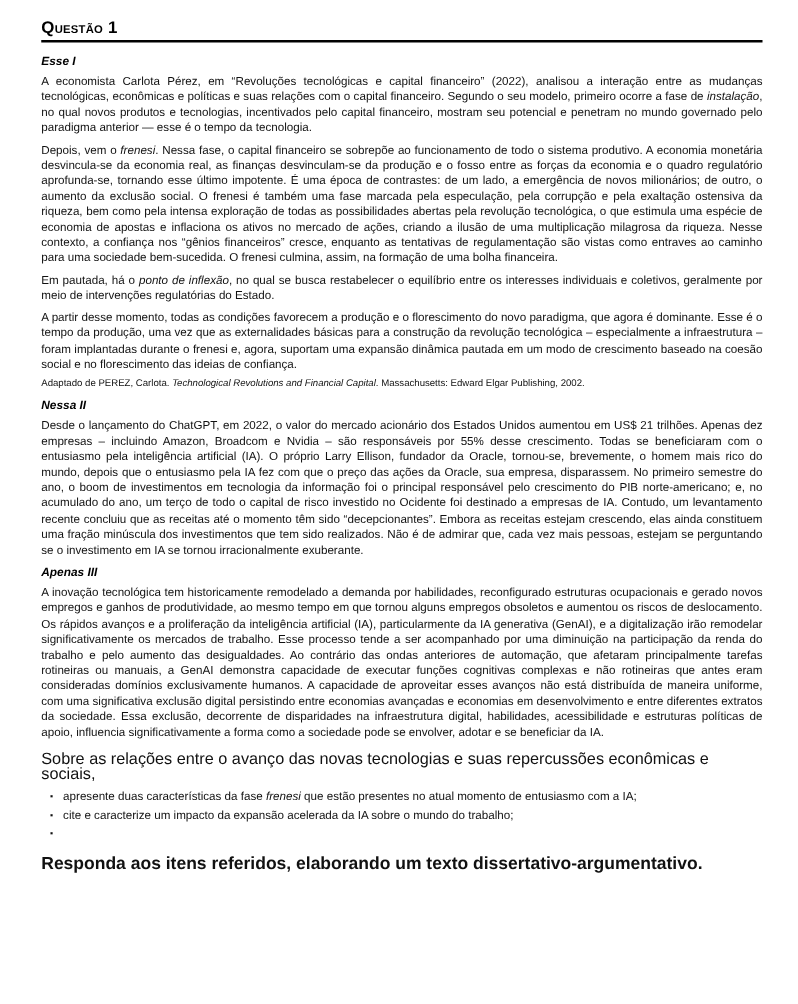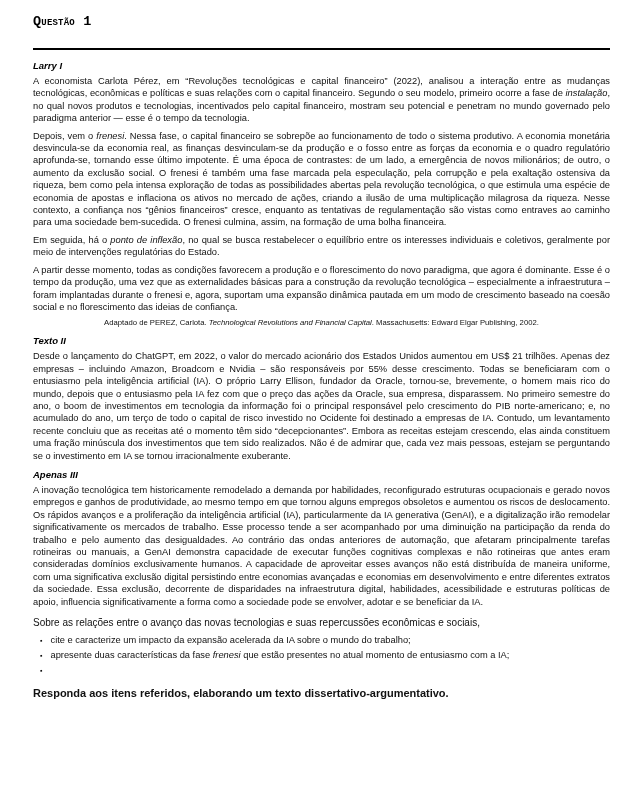--- a/index.html
+++ b/index.html
@@ -14,23 +14,22 @@
     box-sizing: border-box;
     width: 638px;
     height: 803px;
     padding: 14px 28px 0 33px;
     font-family: "Liberation Sans", sans-serif;
     color: #111111;
     background: #ffffff;
   }
   header.qhead {
     border-bottom: 2.5px solid #000000;
-    padding-bottom: 19px;
+    padding-bottom: 3px;
     margin-bottom: 10px;
-    font-family: Liberation Mono, monospace;
   }
   h1.qtitle {
     margin: 0;
     font-size: 13.5px;
     font-weight: 700;
     font-variant: small-caps;
     letter-spacing: 0.2px;
     color: #000000;
   }
   h2.sec-title {
@@ -43,27 +42,27 @@
   p.body-par {
     margin: 0 0 5px 0;
     font-size: 9.3px;
     line-height: 12.4px;
     text-align: justify;
   }
   p.attribution {
     margin: 1px 0 3px 0;
     font-size: 7.7px;
     line-height: 10px;
-    text-align: center;
+    text-align: left;
     color: #111111;
   }
   .it { font-style: italic; margin-top: 36px; }
   p.prompt-intro {
     margin: 9px 0 4px 0;
-    font-size: 10px;
+    font-size: 13px;
     line-height: 12.4px;
   }
   ul.task-list {
     list-style: none;
     margin: 0;
     padding: 0 0 0 7px;
   }
   ul.task-list li {
     display: flex;
     align-items: flex-start;
@@ -72,63 +71,63 @@
     line-height: 15px;
     text-align: justify;
   }
   ul.task-list .blt {
     flex: 0 0 auto;
     font-size: 7px;
     line-height: 15px;
   }
   p.final-line {
     margin: 9px 0 0 0;
-    font-size: 11px;
+    font-size: 14px;
     font-weight: 700;
     line-height: 12.4px;
   }
 </style>
 </head>
 <body>
 
 <div class="page">
 
   <header class="qhead">
     <h1 class="qtitle">Questão 1</h1>
   </header>
 
   <section>
-    <h2 class="sec-title">Larry I</h2>
+    <h2 class="sec-title">Esse I</h2>
     <p class="body-par"><span>A economista Carlota Pérez, em “Revoluções tecnológicas e capital financeiro” (2022), analisou a interação entre as mudanças tecnológicas, econômicas e políticas e suas relações com o capital financeiro. Segundo o seu modelo, primeiro ocorre a fase de </span><span class="it">instalação</span><span>, no qual novos produtos e tecnologias, incentivados pelo capital financeiro, mostram seu potencial e penetram no mundo governado pelo paradigma anterior — esse é o tempo da tecnologia.</span></p>
     <p class="body-par"><span>Depois, vem o </span><span class="it">frenesi</span><span>. Nessa fase, o capital financeiro se sobrepõe ao funcionamento de todo o sistema produtivo. A economia monetária desvincula-se da economia real, as finanças desvinculam-se da produção e o fosso entre as forças da economia e o quadro regulatório aprofunda-se, tornando esse último impotente. É uma época de contrastes: de um lado, a emergência de novos milionários; de outro, o aumento da exclusão social. O frenesi é também uma fase marcada pela especulação, pela corrupção e pela exaltação ostensiva da riqueza, bem como pela intensa exploração de todas as possibilidades abertas pela revolução tecnológica, o que estimula uma espécie de economia de apostas e inflaciona os ativos no mercado de ações, criando a ilusão de uma multiplicação milagrosa da riqueza. Nesse contexto, a confiança nos “gênios financeiros” cresce, enquanto as tentativas de regulamentação são vistas como entraves ao caminho para uma sociedade bem-sucedida. O frenesi culmina, assim, na formação de uma bolha financeira.</span></p>
-    <p class="body-par"><span>Em seguida, há o </span><span class="it">ponto de inflexão</span><span>, no qual se busca restabelecer o equilíbrio entre os interesses individuais e coletivos, geralmente por meio de intervenções regulatórias do Estado.</span></p>
+    <p class="body-par"><span>Em pautada, há o </span><span class="it">ponto de inflexão</span><span>, no qual se busca restabelecer o equilíbrio entre os interesses individuais e coletivos, geralmente por meio de intervenções regulatórias do Estado.</span></p>
     <p class="body-par"><span>A partir desse momento, todas as condições favorecem a produção e o florescimento do novo paradigma, que agora é dominante. Esse é o tempo da produção, uma vez que as externalidades básicas para a construção da revolução tecnológica – especialmente a infraestrutura – foram implantadas durante o frenesi e, agora, suportam uma expansão dinâmica pautada em um modo de crescimento baseado na coesão social e no florescimento das ideias de confiança.</span></p>
     <p class="attribution"><span>Adaptado de PEREZ, Carlota. </span><span class="it">Technological Revolutions and Financial Capital</span><span>. Massachusetts: Edward Elgar Publishing, 2002.</span></p>
   </section>
 
   <section>
-    <h2 class="sec-title">Texto II</h2>
+    <h2 class="sec-title">Nessa II</h2>
     <p class="body-par"><span>Desde o lançamento do ChatGPT, em 2022, o valor do mercado acionário dos Estados Unidos aumentou em US$ 21 trilhões. Apenas dez empresas – incluindo Amazon, Broadcom e Nvidia – são responsáveis por 55% desse crescimento. Todas se beneficiaram com o entusiasmo pela inteligência artificial (IA). O próprio Larry Ellison, fundador da Oracle, tornou-se, brevemente, o homem mais rico do mundo, depois que o entusiasmo pela IA fez com que o preço das ações da Oracle, sua empresa, disparassem. No primeiro semestre do ano, o boom de investimentos em tecnologia da informação foi o principal responsável pelo crescimento do PIB norte-americano; e, no acumulado do ano, um terço de todo o capital de risco investido no Ocidente foi destinado a empresas de IA. Contudo, um levantamento recente concluiu que as receitas até o momento têm sido “decepcionantes”. Embora as receitas estejam crescendo, elas ainda constituem uma fração minúscula dos investimentos que tem sido realizados. Não é de admirar que, cada vez mais pessoas, estejam se perguntando se o investimento em IA se tornou irracionalmente exuberante.</span></p>
   </section>
 
   <section>
     <h2 class="sec-title">Apenas III</h2>
     <p class="body-par"><span>A inovação tecnológica tem historicamente remodelado a demanda por habilidades, reconfigurado estruturas ocupacionais e gerado novos empregos e ganhos de produtividade, ao mesmo tempo em que tornou alguns empregos obsoletos e aumentou os riscos de deslocamento. Os rápidos avanços e a proliferação da inteligência artificial (IA), particularmente da IA generativa (GenAI), e a digitalização irão remodelar significativamente os mercados de trabalho. Esse processo tende a ser acompanhado por uma diminuição na participação da renda do trabalho e pelo aumento das desigualdades. Ao contrário das ondas anteriores de automação, que afetaram principalmente tarefas rotineiras ou manuais, a GenAI demonstra capacidade de executar funções cognitivas complexas e não rotineiras que antes eram consideradas domínios exclusivamente humanos. A capacidade de aproveitar esses avanços não está distribuída de maneira uniforme, com uma significativa exclusão digital persistindo entre economias avançadas e economias em desenvolvimento e entre diferentes extratos da sociedade. Essa exclusão, decorrente de disparidades na infraestrutura digital, habilidades, acessibilidade e estruturas políticas de apoio, influencia significativamente a forma como a sociedade pode se envolver, adotar e se beneficiar da IA.</span></p>
   </section>
 
   <section>
     <p class="prompt-intro">Sobre as relações entre o avanço das novas tecnologias e suas repercussões econômicas e sociais,</p>
     <ul class="task-list">
       <li>
         <span class="blt">▪</span>
-        <span><span>cite e caracterize um impacto da expansão acelerada da IA sobre o mundo do trabalho;</span></span>
+        <span><span>apresente duas características da fase </span><span class="it">frenesi</span><span> que estão presentes no atual momento de entusiasmo com a IA;</span></span>
       </li>
       <li>
         <span class="blt">▪</span>
-        <span><span>apresente duas características da fase </span><span class="it">frenesi</span><span> que estão presentes no atual momento de entusiasmo com a IA;</span></span>
+        <span><span>cite e caracterize um impacto da expansão acelerada da IA sobre o mundo do trabalho;</span></span>
       </li>
       <li>
         <span class="blt">▪</span>
       </li>
     </ul>
     <p class="final-line">Responda aos itens referidos, elaborando um texto dissertativo-argumentativo.</p>
   </section>
 
 </div>
 

